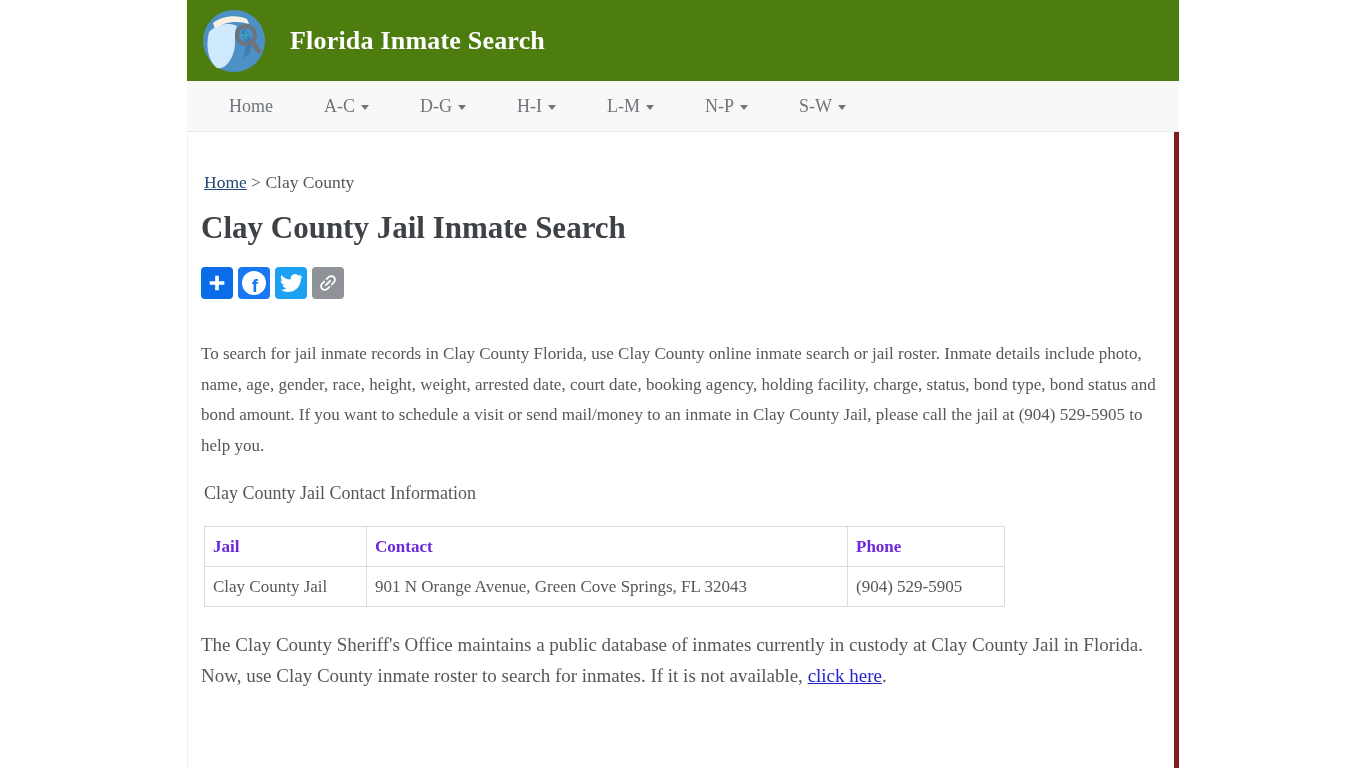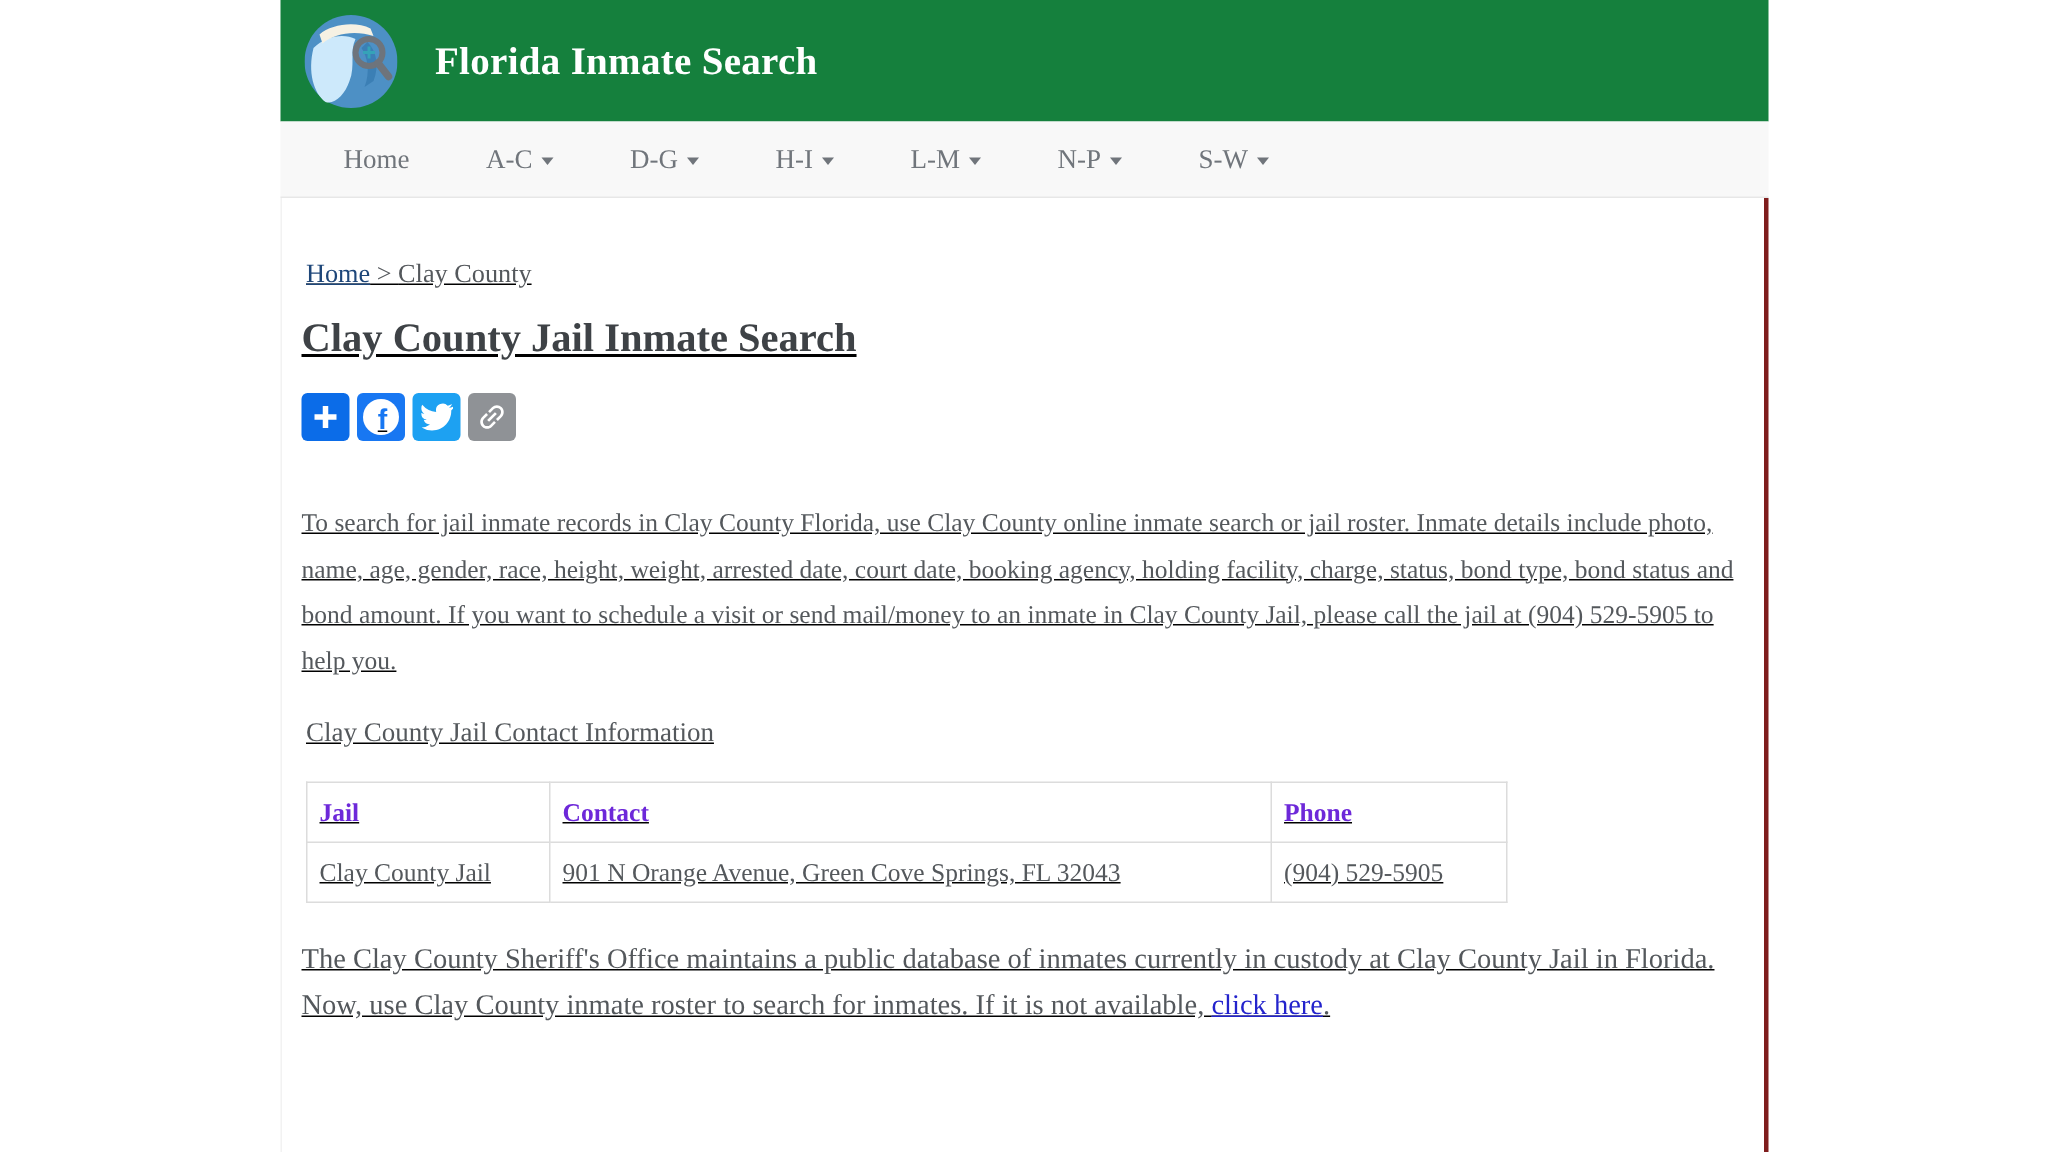--- a/index.html
+++ b/index.html
@@ -1,37 +1,37 @@
 <!DOCTYPE html>
 <html><head>
 <meta charset="utf-8">
 <style>
   * { margin:0; padding:0; box-sizing:border-box; }
   html,body { width:1366px; height:768px; overflow:hidden; background:#ffffff;
     font-family:"Liberation Serif","DejaVu Serif",serif; }
   .site { width:992px; margin:0 auto; height:768px; }
 
   
-  .masthead { height:81px; background:#15803d; display:flex; align-items:center; padding-left:16px; }
+  .masthead { height:81px; background:#4d7c0f; display:flex; align-items:center; padding-left:16px; }
   .logo { width:62px; height:62px; flex:0 0 62px; }
   .site-title { color:#ffffff; font-size:26px; font-weight:bold; margin-left:25px; letter-spacing:.2px; }
 
   
   .nav { height:51px; background:#f8f8f8; border-bottom:1px solid #e7e7e7;
     display:flex; align-items:center; padding-left:42px; }
   .nav-item { font-size:18px; color:#70757b; text-decoration:none; margin-right:51px; cursor:pointer; display:flex; align-items:center; }
   .caret { display:inline-block; width:0; height:0; margin-left:6px; margin-top:3px;
     border-left:4px solid transparent; border-right:4px solid transparent; border-top:5px solid #70757b; }
 
   
-  .main { padding:40px 14px 0 13px; border-left:1px solid #f2f2f2; border-right:3px solid #7f1d1d;
-    min-height:636px;text-decoration:underline; }
+  .main { padding:40px 14px 0 13px; border-left:1px solid #f2f2f2; border-right:5px solid #7f1d1d;
+    min-height:636px; }
   .breadcrumb { font-size:17.5px; color:#54585c; padding-left:3px; }
   .breadcrumb a { color:#1e4679; text-decoration:underline; }
-  .page-title { font-size:27px; font-weight:bold; color:#3e4246; margin-top:17px; }
+  .page-title { font-size:31px; font-weight:bold; color:#3e4246; margin-top:17px; }
 
   
   .share-row { margin-top:21px; display:flex; }
   .share-btn { width:32px; height:32px; border-radius:4px; margin-right:5px; display:flex;
     align-items:center; justify-content:center; cursor:pointer; position:relative; }
   .fb-circle { width:24px; height:24px; border-radius:50%; background:#ffffff; display:flex;
     align-items:center; justify-content:center; overflow:hidden; position:relative; }
   .fb-f { font-family:"Liberation Sans",sans-serif; font-weight:bold; font-size:19px; color:#1877f2;
     position:relative; top:3px; left:1px; }
 

